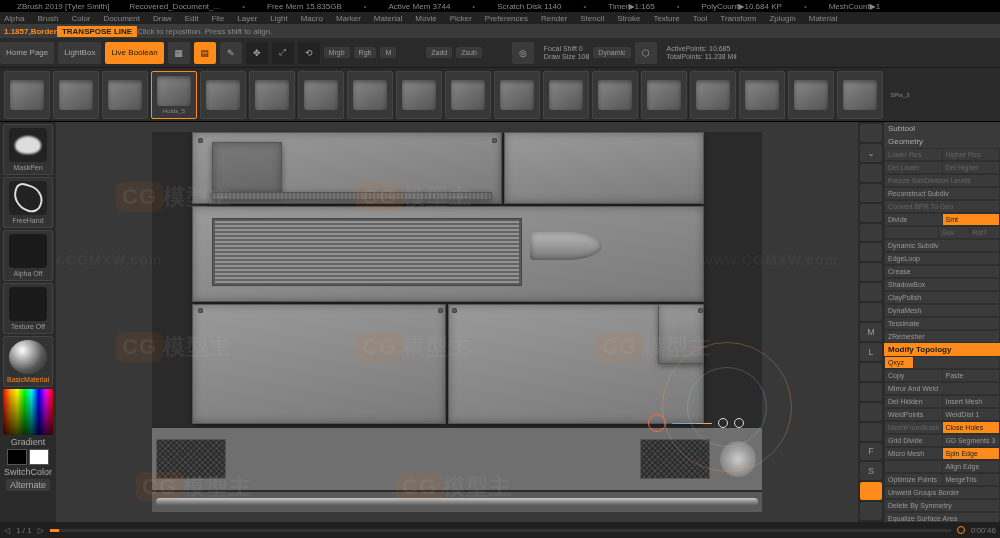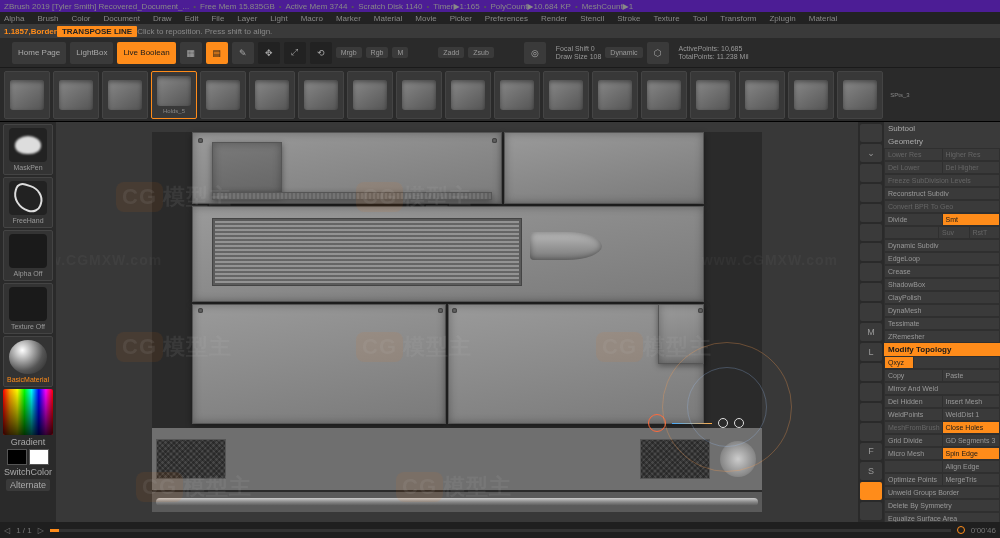--- a/index.html
+++ b/index.html
@@ -1,39 +1,39 @@
 <!DOCTYPE html>
 <html><head>
 <meta charset="utf-8">
 <style>
 * { margin: 0; padding: 0; box-sizing: border-box; font-family: Arial, sans-serif; user-select: none; }
 body { background: #2c2c2c; color: #aaa; font-size: 9px; width: 1000px; height: 538px; overflow: hidden; position: relative; }
 
 
-.titlebar { height: 12px; background: #4c1d95; display: flex; align-items: center; padding: 0 4px; font-size: 8px; color: #888; gap: 2px; white-space: nowrap; }
+.titlebar { height: 12px; background: #000000; display: flex; align-items: center; padding: 0 17px; font-size: 8px; color: #888; gap: 20px; white-space: nowrap; }
 .titlebar .sep::before { content: "•"; color: #555; margin: 0 2px; }
 .title-right { margin-left: auto; display: flex; align-items: center; gap: 6px; }
 .quicksave { color: #aaa; }
 .menus-btn { background: #ff8c1a; color: #000; padding: 0 6px; border-radius: 2px; height: 10px; line-height: 10px; }
 .win-icon { width: 10px; height: 9px; background: #555; border-radius: 1px; }
 
 
 .menubar { height: 12px; background: #222; display: flex; align-items: center; padding: 0 4px; font-size: 8px; color: #888; gap: 13px; }
 
 
 .infobar { height: 14px; background: #3a3a3a; display: flex; align-items: center; padding: 0 4px; font-size: 8px; }
 .info-coords { color: #ff8c1a; font-weight: bold; }
 .info-mode { background: #ff8c1a; color: #222; padding: 1px 5px; margin: 0 0; border-radius: 1px; font-weight: bold; }
 .info-hint { color: #888; }
 .info-right { margin-left: auto; display: flex; gap: 4px; }
 .slider-chip { background: #444; padding: 0 4px; border-radius: 2px; display: flex; align-items: center; gap: 3px; }
 .slider-chip .knob { width: 6px; height: 6px; background: #666; border-radius: 50%; }
 
 
-.toolbar { height: 30px; background: #2a2a2a; display: flex; align-items: center; padding: 2px 12px; gap: 4px; border-bottom: 1px solid #1a1a1a; }
+.toolbar { height: 30px; background: #2a2a2a; display: flex; align-items: center; padding: 2px 0; gap: 4px; border-bottom: 1px solid #1a1a1a; }
 .tb-btn { background: #3a3a3a; color: #aaa; padding: 3px 6px; border-radius: 2px; font-size: 8px; display: flex; align-items: center; gap: 3px; height: 22px; }
 .tb-btn.active { background: #ff8c1a; color: #1a1a1a; }
 .tb-chip { background: #3a3a3a; padding: 2px 5px; border-radius: 2px; color: #999; font-size: 7px; }
 .tb-stats { display: flex; flex-direction: column; font-size: 7px; gap: 1px; color: #999; margin-left: 6px; }
 .tb-icon { width: 22px; height: 22px; background: #3a3a3a; border-radius: 2px; display: flex; align-items: center; justify-content: center; color: #aaa; }
 .tb-icon.dark { background: #222; }
 .tb-arrow { display:flex; flex-direction:column; gap:1px; }
 .tb-arrow div { width:0;height:0;border-left:4px solid transparent;border-right:4px solid transparent; }
 .tb-arrow .up { border-bottom:5px solid #666; }
 .tb-arrow .down { border-top:5px solid #666; }

